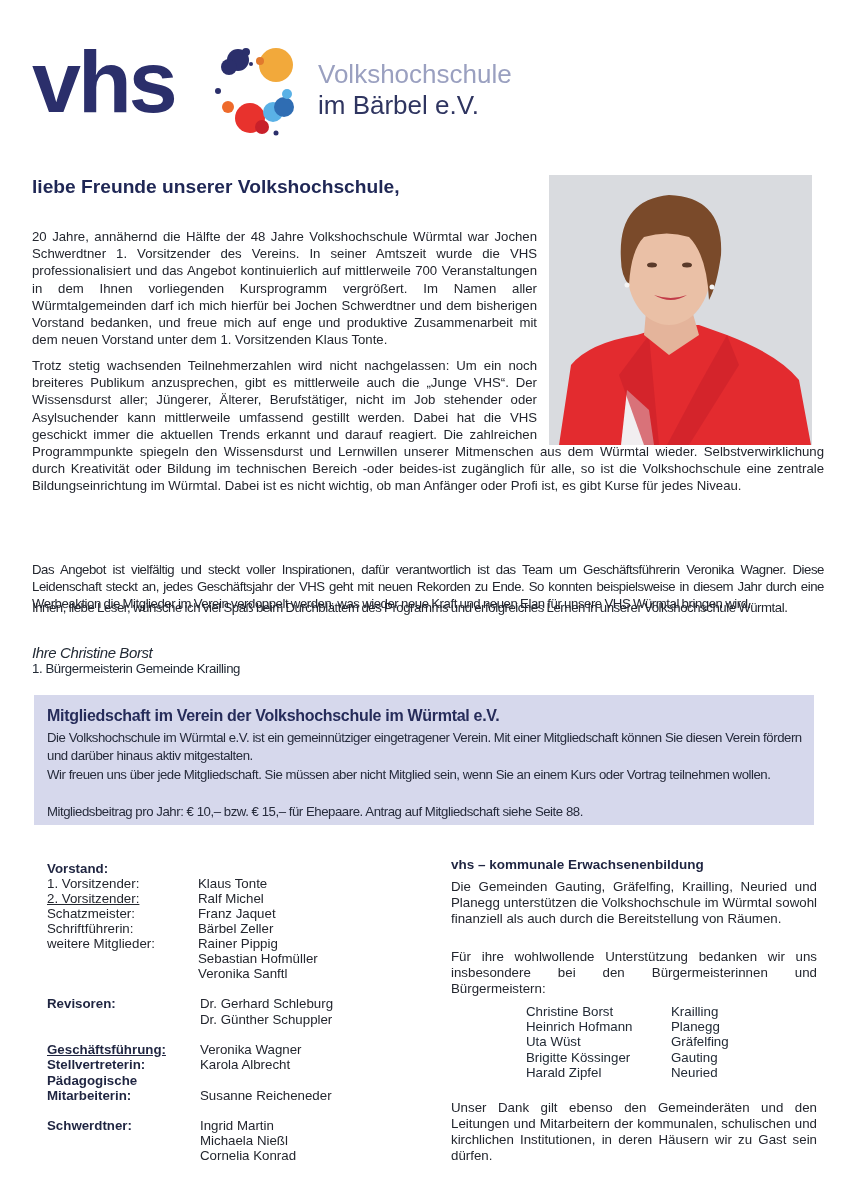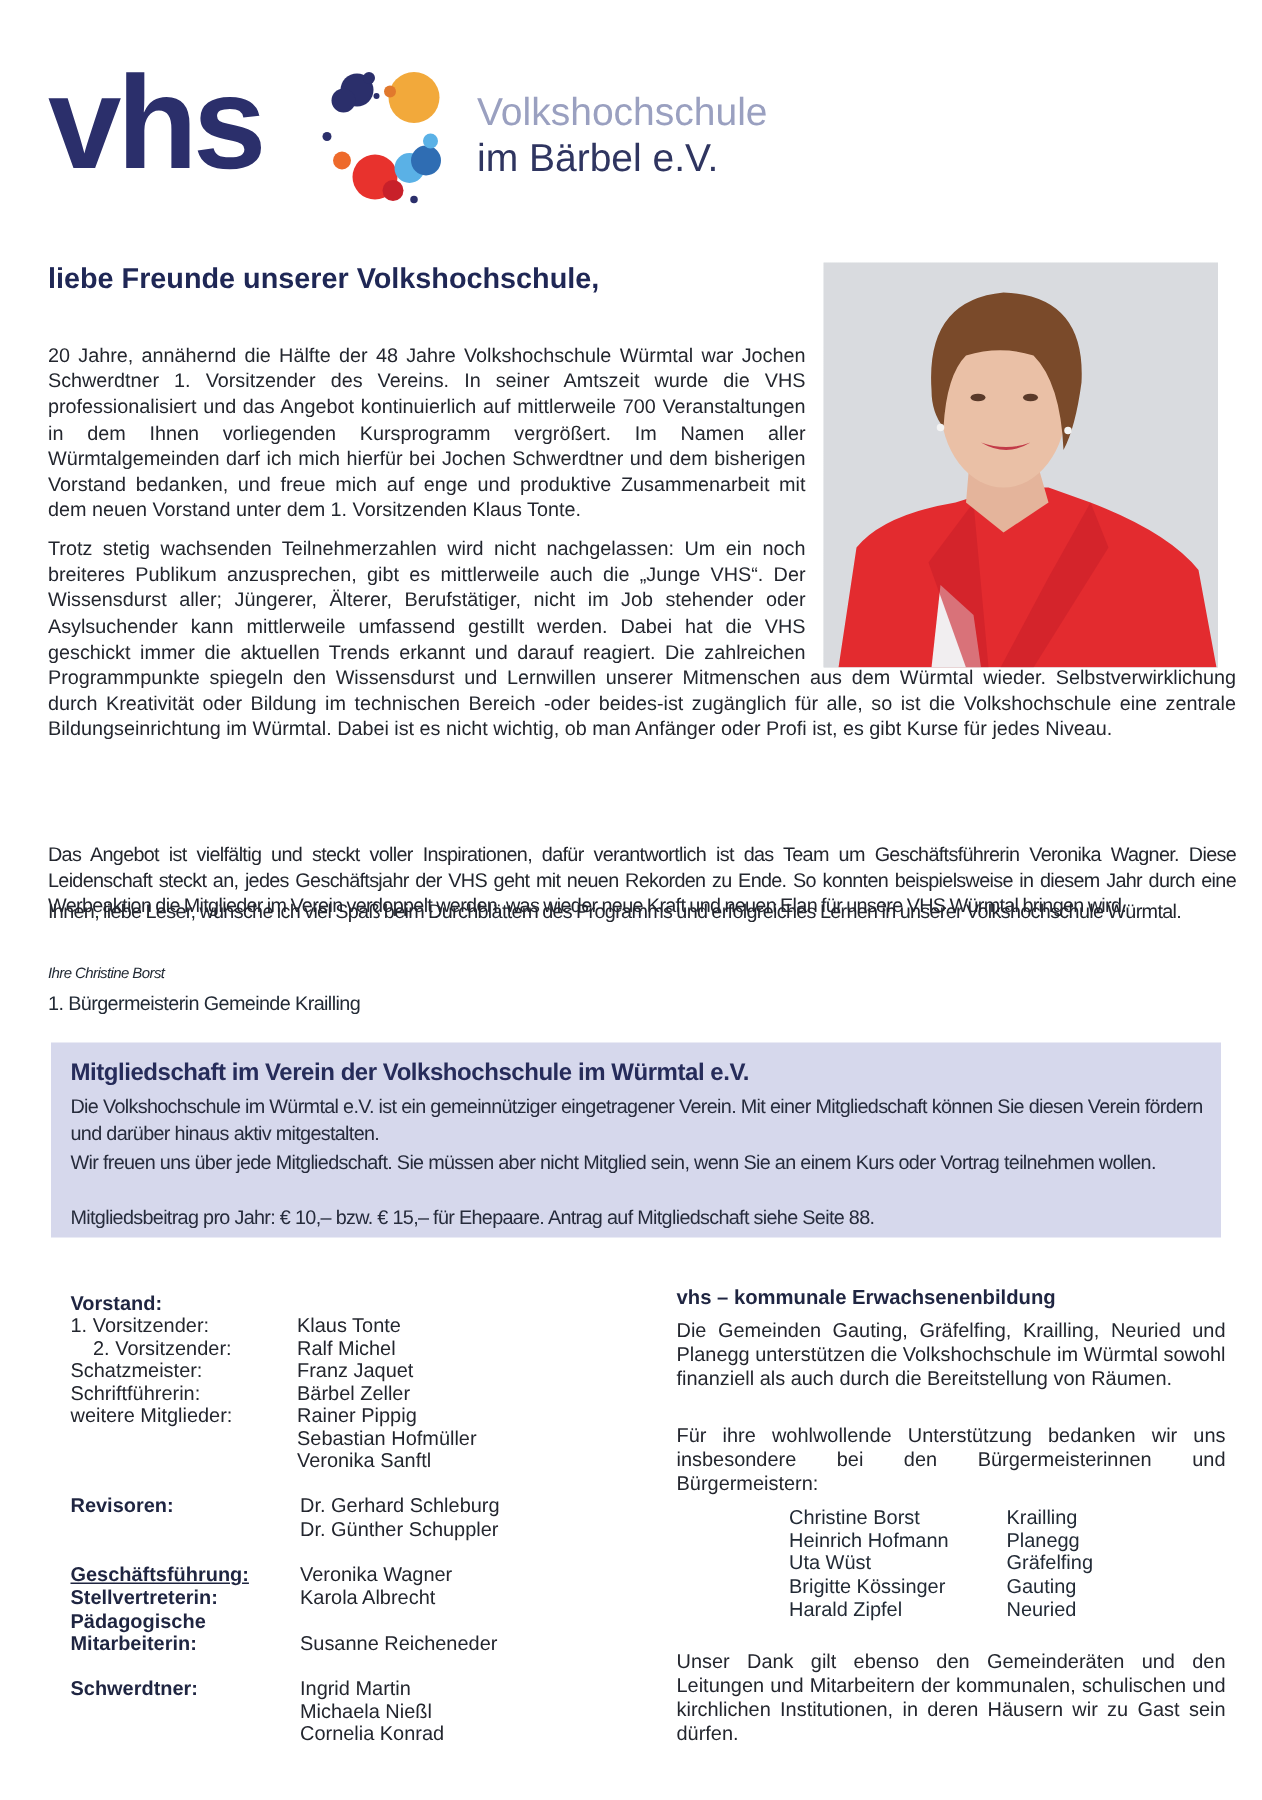--- a/index.html
+++ b/index.html
@@ -34,21 +34,21 @@
   #para-1 { left: 32px; top: 228px; width: 505px; }
   #para-2 { left: 32px; top: 357px; width: 792px; }
   #para-2 .float-spacer { float: right; width: 287px; height: 86px; }
 
   .narrow-text {
     font-size: 13.2px; line-height: 17.2px; color: #23262e; text-align: justify;
     letter-spacing: -0.45px; word-spacing: -0.5px; margin: 0;
   }
   #para-3 { left: 32px; top: 519px; width: 792px; margin-top: 42px; }
   #para-4 { left: 32px; top: 599px; width: 792px; }
-  #signature-name { left: 32px; top: 644px; font-size: 10px; font-style: italic; letter-spacing: -0.4px; }
+  #signature-name { left: 32px; top: 644px; font-size: 15px; font-style: italic; letter-spacing: -0.4px; }
   #signature-role { left: 32px; top: 661px; font-size: 13.2px; letter-spacing: -0.4px; }
 
   
   #portrait {
     left: 549px; top: 175px; width: 263px; height: 270px;
     background: linear-gradient(180deg, #dcdee2 0%, #d4d6da 100%);
     overflow: hidden;
   }
 
   
@@ -143,21 +143,21 @@
 <div id="membership-box" class="abs"></div>
 <div id="membership-title" class="abs">Mitgliedschaft im Verein der Volkshochschule im Würmtal e.V.</div>
 <p id="membership-p1" class="abs mem-text">Die Volkshochschule im Würmtal e.V. ist ein gemeinnütziger eingetragener Verein. Mit einer Mitgliedschaft können Sie diesen Verein fördern und darüber hinaus aktiv mitgestalten.</p>
 <p id="membership-p2" class="abs mem-text">Wir freuen uns über jede Mitgliedschaft. Sie müssen aber nicht Mitglied sein, wenn Sie an einem Kurs oder Vortrag teilnehmen wollen.</p>
 <p id="membership-p3" class="abs mem-text">Mitgliedsbeitrag pro Jahr: € 10,– bzw. € 15,– für Ehepaare. Antrag auf Mitgliedschaft siehe Seite 88.</p>
 
 <div class="abs staff-label bold" style="left:47px; top:861px;">Vorstand:</div>
 
 <div class="abs staff-label" style="left:47px; top:876px;">1. Vorsitzender:</div>
 <div class="abs staff-val" style="left:198px; top:876px;">Klaus Tonte</div>
-<div class="abs staff-label" style="left:62px; top:891px;">2. Vorsitzender:</div>
+<div class="abs staff-label" style="left:47px; top:891px;text-decoration:underline;">2. Vorsitzender:</div>
 <div class="abs staff-val" style="left:198px; top:891px;">Ralf Michel</div>
 <div class="abs staff-label" style="left:47px; top:906px;">Schatzmeister:</div>
 <div class="abs staff-val" style="left:198px; top:906px;">Franz Jaquet</div>
 <div class="abs staff-label" style="left:47px; top:921px;">Schriftführerin:</div>
 <div class="abs staff-val" style="left:198px; top:921px;">Bärbel Zeller</div>
 <div class="abs staff-label" style="left:47px; top:936px;">weitere Mitglieder:</div>
 <div class="abs staff-val" style="left:198px; top:936px;">Rainer Pippig</div>
 <div class="abs staff-val" style="left:198px; top:951px;">Sebastian Hofmüller</div>
 <div class="abs staff-val" style="left:198px; top:966px;">Veronika Sanftl</div>
 

